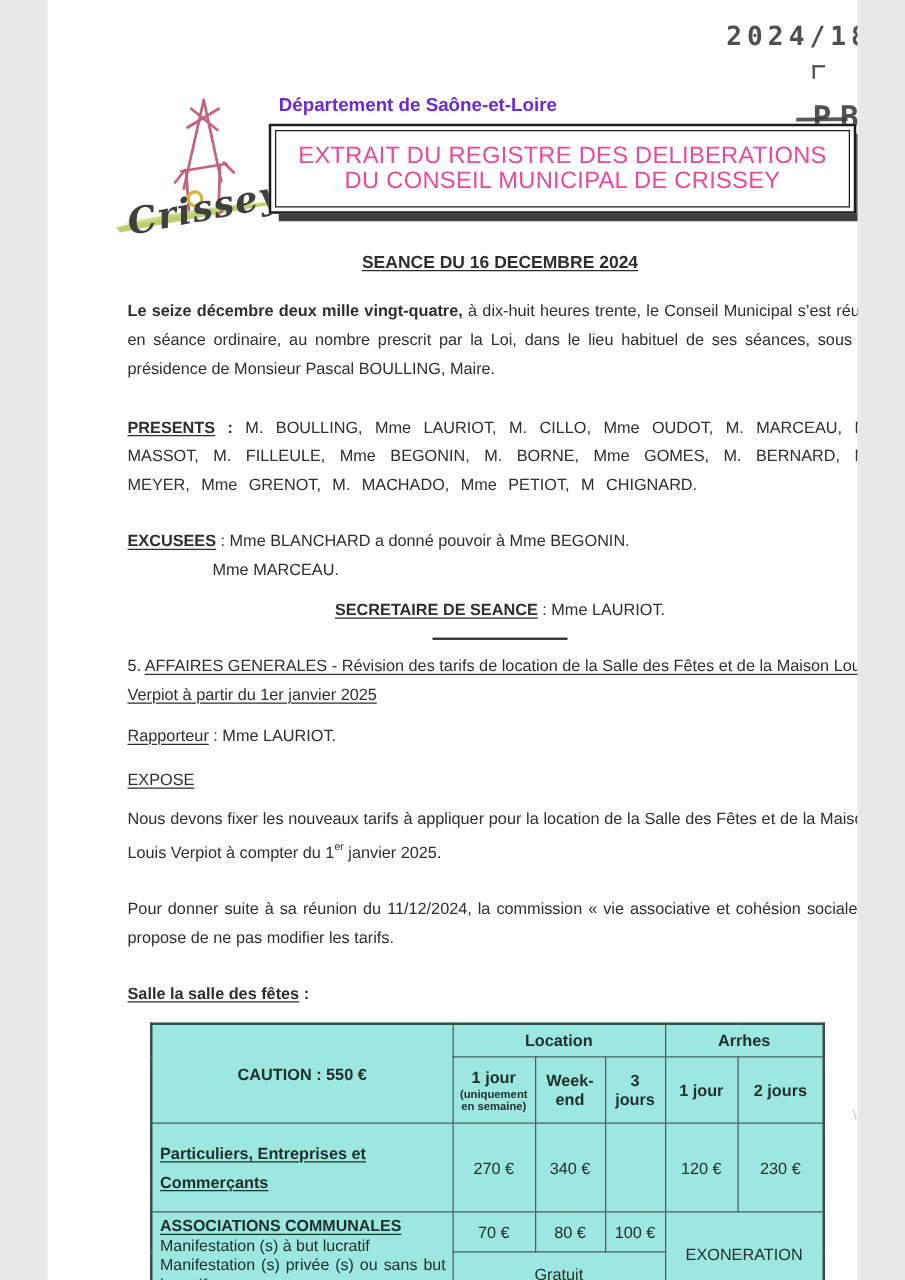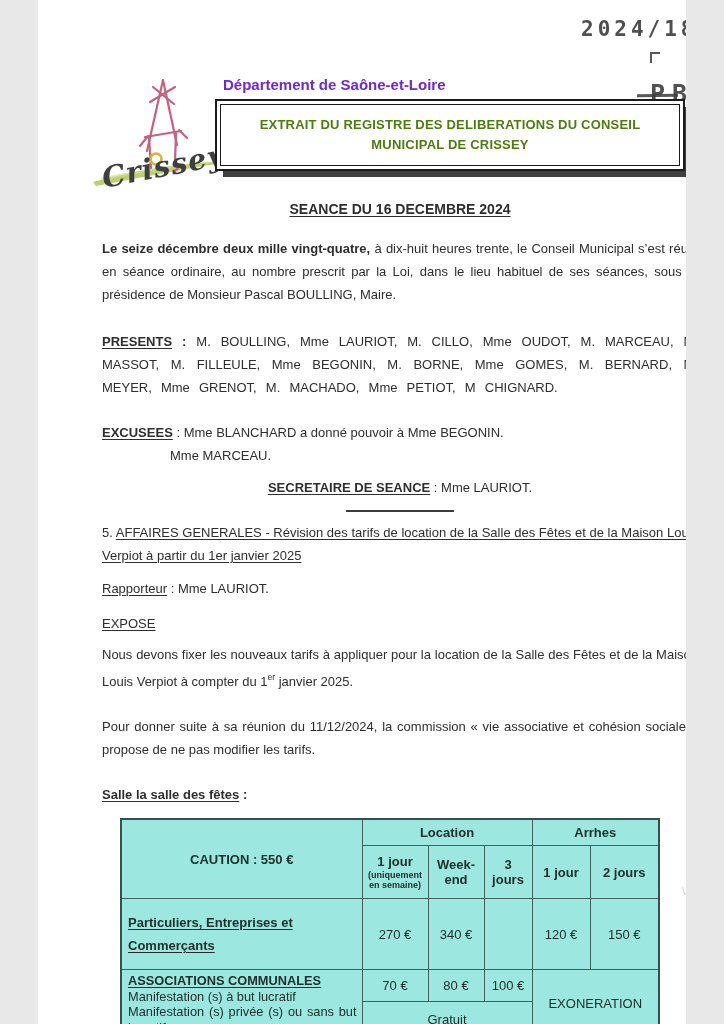--- a/index.html
+++ b/index.html
@@ -58,21 +58,21 @@
     box-shadow:7px 7px 0 -1px #3f3f3f;
   }
   .title-box-inner{
     box-sizing:border-box;
     position:absolute;top:3px;left:3px;right:3px;bottom:3px;
     border:1.5px solid #1c1c1c;
     display:flex;align-items:center;justify-content:center;
     text-align:center;
   }
   .title-box-inner .title-text{
-    font-size:13px;font-weight:bold;letter-spacing:.2px;color:#4d7c0f;
+    font-size:19px;font-weight:normal;letter-spacing:.2px;color:#ec4899;
     line-height:20px;padding:0 14px;
   }
   
   .content{position:absolute;top:198px;left:64px;width:596px;font-size:13px;line-height:23px;}
   .seance{
     text-align:center;font-weight:bold;font-size:14px;
     margin-bottom:16px;
   }
   .u{text-decoration:underline;text-underline-offset:2px;text-decoration-thickness:1.3px;}
   .b{font-weight:bold;}
@@ -215,21 +215,21 @@
           <td class="colhead">3 jours</td>
           <td class="colhead">1 jour</td>
           <td class="colhead">2 jours</td>
         </tr>
         <tr class="row-part">
           <td class="leftcell"><span class="b u">Particuliers, Entreprises et Commerçants</span></td>
           <td>270 €</td>
           <td>340 €</td>
           <td></td>
           <td>120 €</td>
-          <td>150 €</td>
+          <td>230 €</td>
         </tr>
         <tr class="r4">
           <td class="leftcell assoc-cell" rowspan="2">
             <span class="b u t">ASSOCIATIONS COMMUNALES</span><br>
             <span class="t">Manifestation (s) à but lucratif</span><br>
             <span class="t">Manifestation (s) privée (s) ou sans but lucratif</span>
           </td>
           <td>70 €</td>
           <td>80 €</td>
           <td>100 €</td>

